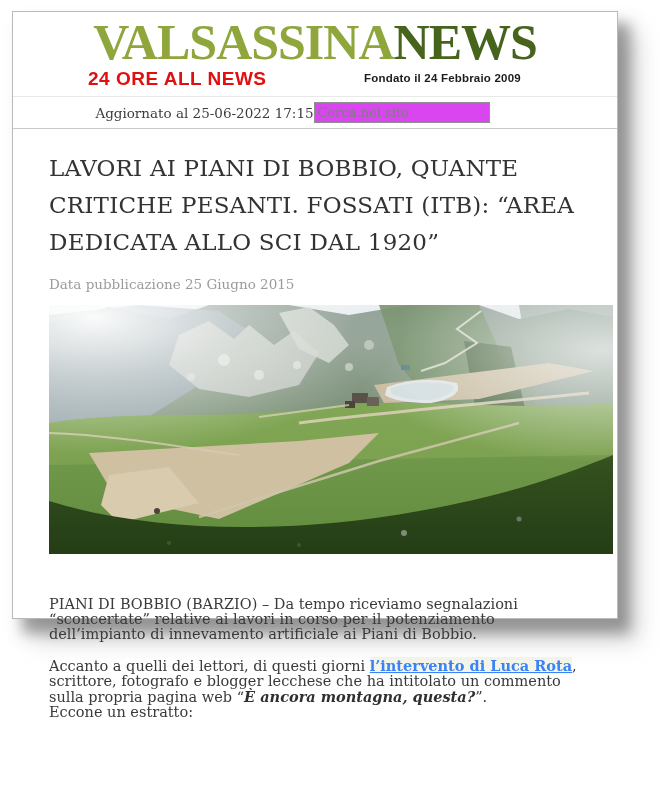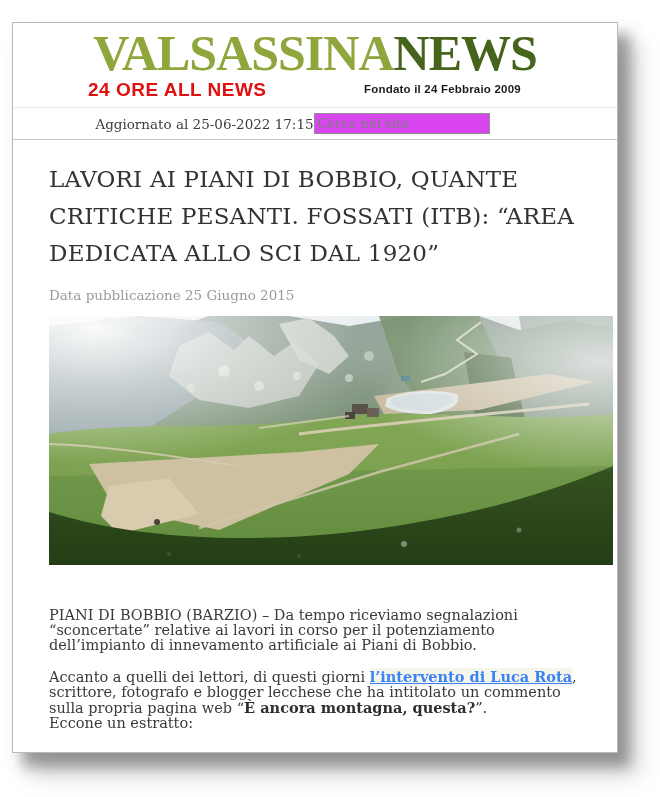--- a/index.html
+++ b/index.html
@@ -2,21 +2,21 @@
 <html><head>
 <meta charset="utf-8">
 <style>
   * { margin:0; padding:0; box-sizing:border-box; }
   html,body { background:#ffffff; }
   body { font-family:"DejaVu Serif", serif; }
   .viewport {
     position:relative; width:660px; height:797px; background:#fff; overflow:hidden;
   }
   .card {
-    position:absolute; left:12px; top:22px; width:606px; height:731px;
+    position:absolute; left:12px; top:11px; width:606px; height:608px;
     background:#fff; border:1px solid #b9b9b9;
     box-shadow: 11px 13px 13px 1px rgba(90,90,90,0.55), 20px 22px 22px rgba(120,120,120,0.28);
   }
   
   .site-header { position:relative; height:85px; border-bottom:1px solid #e9e9e9; padding-top:5px; }
   .logo-line { text-align:center; font-family:"Liberation Serif", serif; font-weight:bold;
                font-size:50px; line-height:50px; letter-spacing:-1px; white-space:nowrap; }
   .logo-light { color:#8fa63c; }
   .logo-dark  { color:#47641d; }
   .sub-line { position:relative; height:24px; margin-top:1px; }
@@ -40,21 +40,21 @@
     color:#333333; letter-spacing:0.2px;
   }
   .pub-date { margin-top:15px; font-size:13.5px; color:#9b9b9b; }
   .photo-wrap { margin:13px -28px 0 0; width:564px; height:249px; line-height:0; }
   .photo-wrap svg { display:block; width:564px; height:249px; }
   .para { margin-top:16px; font-size:14.5px; line-height:15px; color:#3a3a3a; }
   .para.first { margin-top:43px; }
   .para.last { margin-top:0; }
   .article-link { color:#3b82f6; font-weight:bold; text-decoration:underline;
                   background:rgba(143,166,60,0.10); }
-  .bold-quote { font-weight:bold; color:#2f2f2f; }
+  .bold-quote { font-weight:bold; color:#2f2f2f;font-style:italic; }
 </style>
 </head>
 <body>
 
 <div class="viewport">
   <div class="card">
 
     <div class="site-header">
       <div class="logo-line">
         <span class="logo-light">VALSASSINA</span><span class="logo-dark">NEWS</span>

